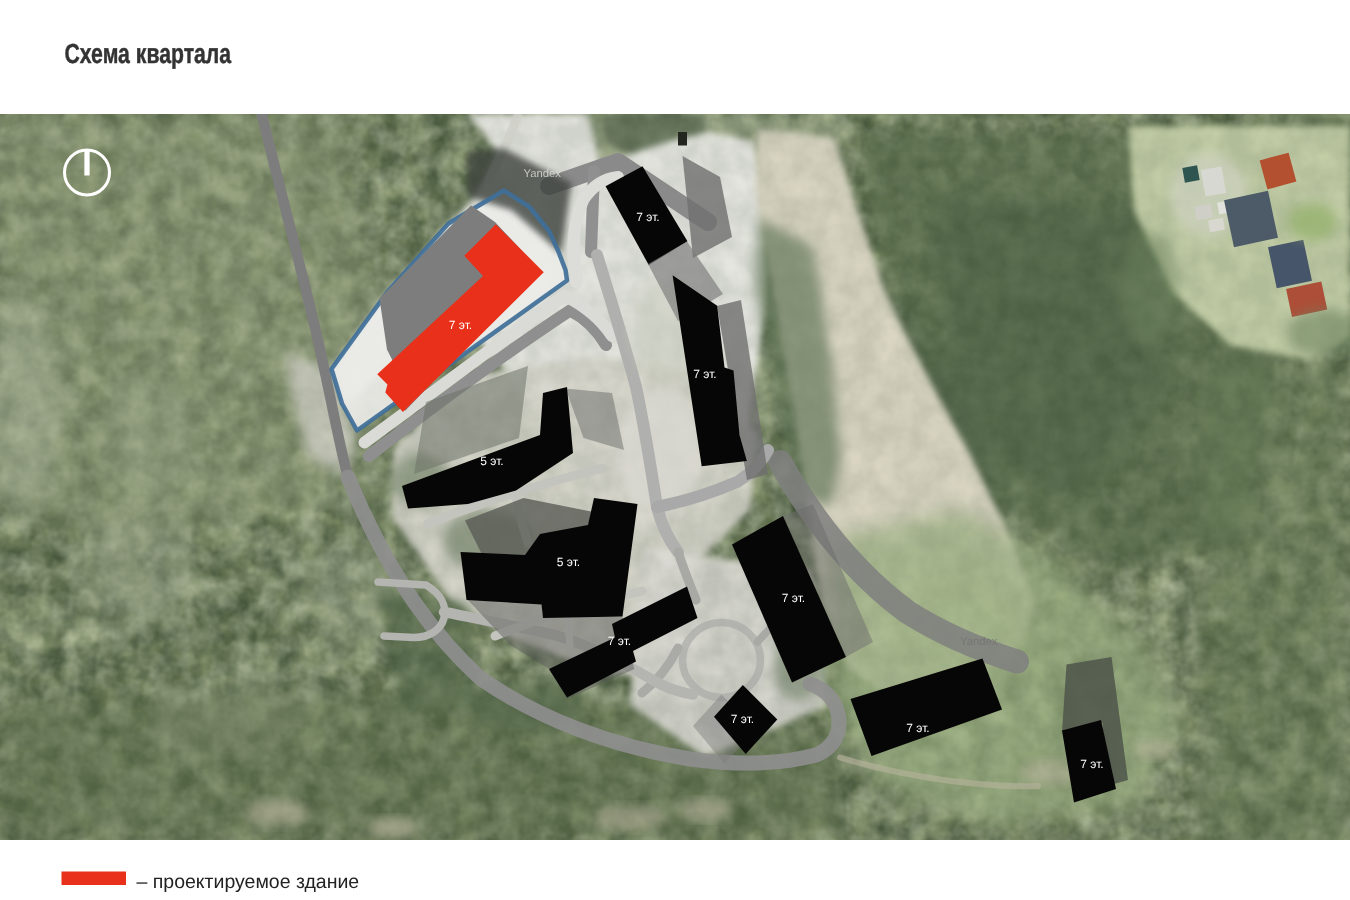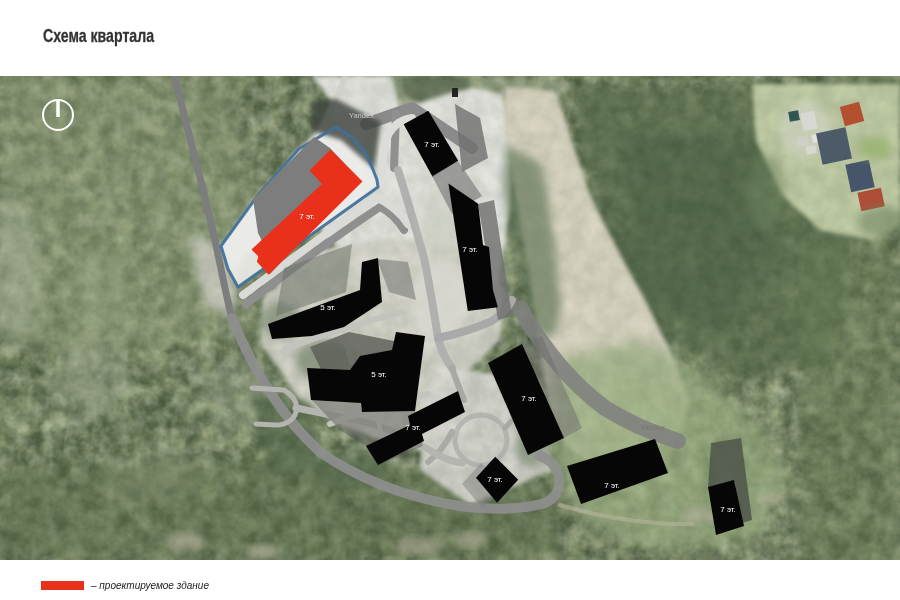--- a/index.html
+++ b/index.html
@@ -1,20 +1,20 @@
 <!DOCTYPE html>
 <html><head>
 <meta charset="utf-8">
 <style>
   html,body{margin:0;padding:0;background:#fff;width:900px;height:600px;overflow:hidden;}
   body{font-family:"Liberation Sans",sans-serif;position:relative;}
   #title{position:absolute;left:43px;top:25px;font-size:18.5px;font-weight:bold;color:#333;-webkit-text-stroke:0.3px #333;transform:scaleX(0.765);transform-origin:left top;white-space:nowrap;}
   #map{position:absolute;left:0;top:76px;width:900px;height:484px;}
   #legend-swatch{position:absolute;left:41px;top:581px;width:43px;height:9px;background:#e8301a;}
-  #legend-text{position:absolute;left:91px;top:580px;font-size:10px;color:#222;font-style:italic;}
+  #legend-text{position:absolute;left:91px;top:580px;font-size:13px;color:#222;}
 </style>
 </head>
 <body>
 
 <div id="title">Схема квартала</div>
 
 <div id="map">
 <svg width="900" height="484" viewBox="0 76 900 484">
 <defs>
   <filter id="blur2" x="-20%" y="-20%" width="140%" height="140%">

